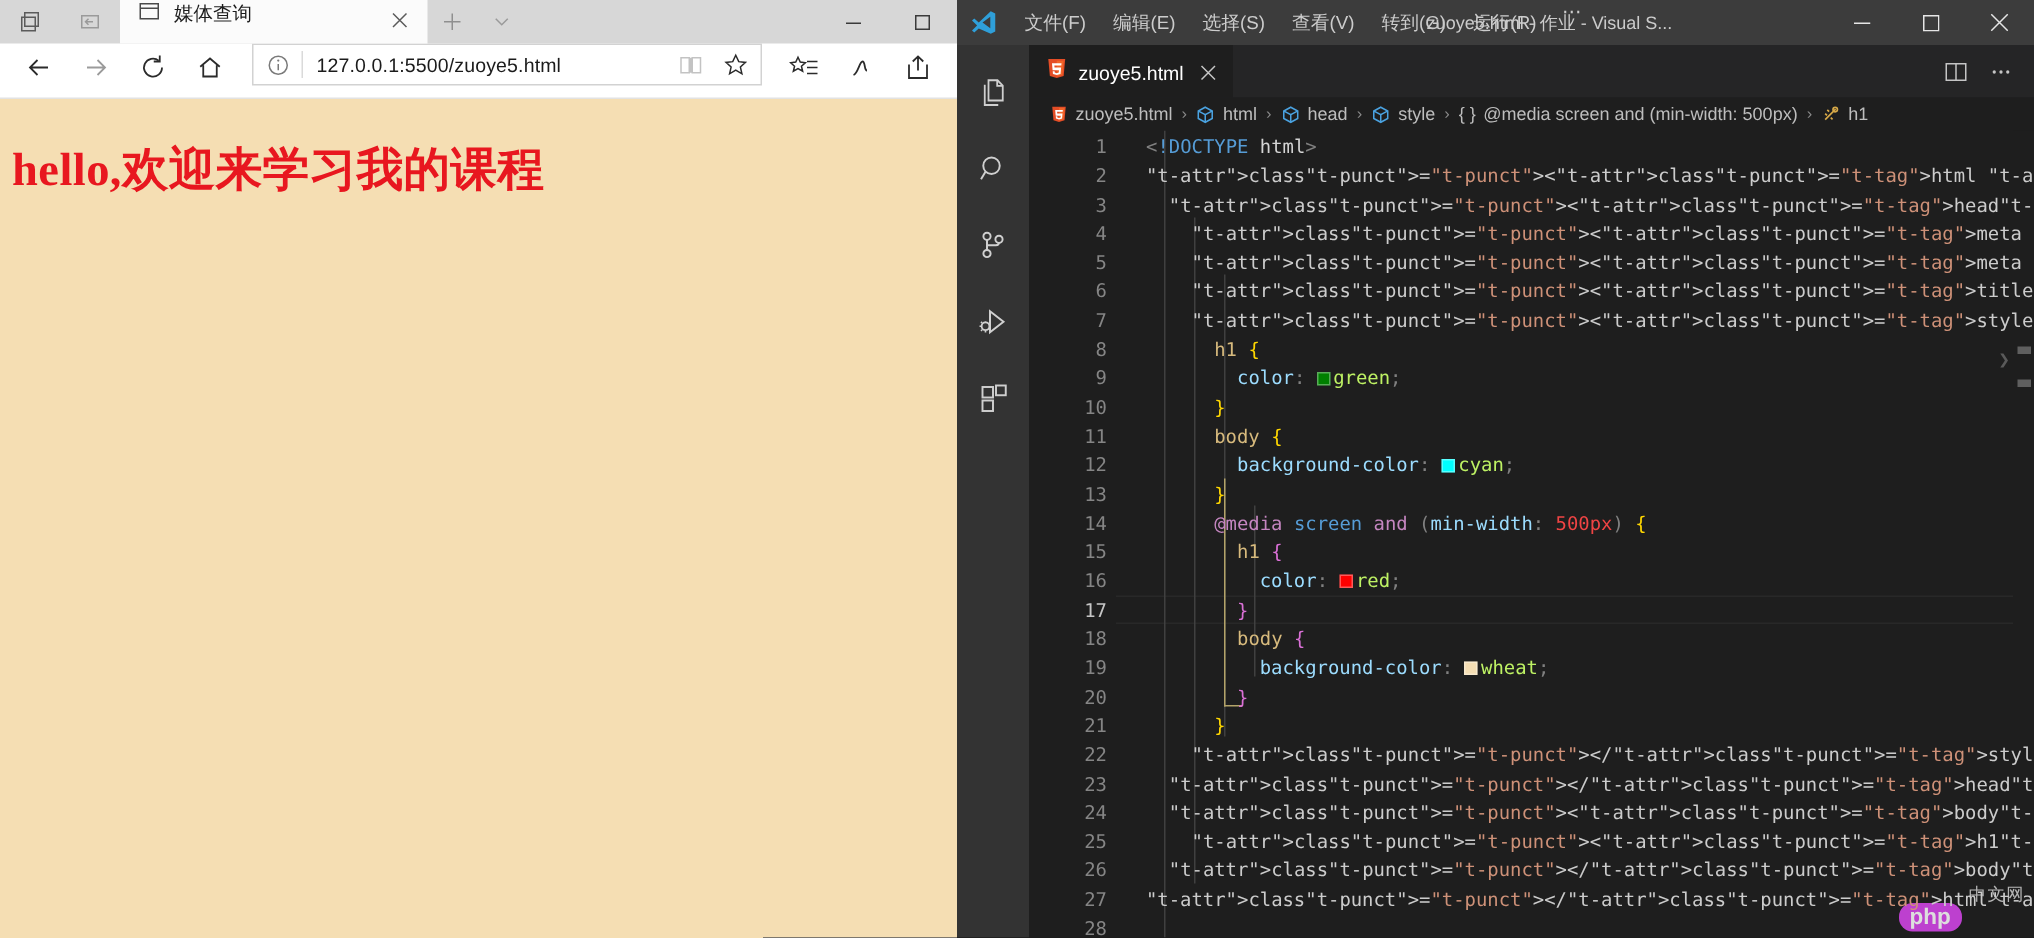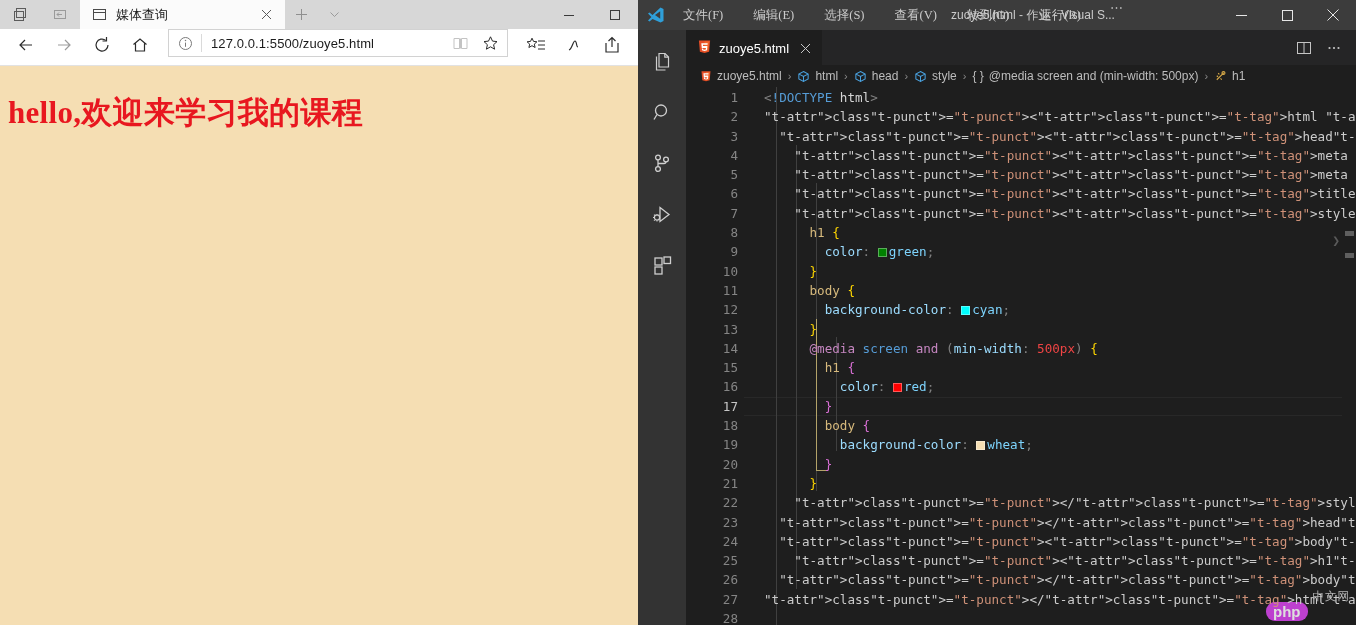--- a/index.html
+++ b/index.html
@@ -11,21 +11,21 @@
   }
   #root { position: relative; width: 1356px; height: 625px; display: flex; }
 
   
   .browser { width: 638px; height: 625px; background: #ffffff; position: relative;
              display: flex; flex-direction: column; }
 
   .br-tabstrip { height: 29px; background: #d7d7d7; display: flex; align-items: flex-end; position: relative; }
   .br-tb-btn { width: 40px; height: 29px; display: flex; align-items: center; justify-content: center; }
   .br-tb-btn svg { display: block; }
-  .br-tab { height: 29px; min-width: 205px; background: #fbfbfb; display: flex; align-items: center;
+  .br-tab { height: 29px; min-width: 205px; background: #fbfbfb; display: flex; align-items: flex-start;
             padding: 0 6px 0 12px; gap: 9px; }
   .br-tab-ico { width: 15px; height: 15px; flex: none; }
   .br-tab-title { font-size: 13px; color: #1b1b1b; flex: 1; white-space: nowrap; overflow: hidden; }
   .br-tab-close { width: 26px; height: 26px; display: flex; align-items: center; justify-content: center; }
   .br-newtab { width: 33px; height: 29px; display: flex; align-items: center; justify-content: center; }
   .br-tabmenu { width: 33px; height: 29px; display: flex; align-items: center; justify-content: center; }
 
   .win-ctl-wrap { margin-left: auto; display: flex; height: 29px; }
   .win-ctl { width: 46px; height: 29px; display: flex; align-items: center; justify-content: center; }
 
@@ -44,21 +44,21 @@
   .page h1 { font-family: "Liberation Serif", "DejaVu Serif", serif; font-weight: bold;
              font-size: 31px; padding: 26px 0 0 8px; letter-spacing: .3px; }
 
   
   .vscode { width: 718px; height: 625px; background: #1e1e1e; display: flex; flex-direction: column;
             color: #cccccc; }
 
   .vs-title { height: 30px; background: #3c3c3c; display: flex; align-items: center; flex: none;
               font-size: 12.5px; position: relative; }
   .vs-logo { width: 36px; height: 30px; display: flex; align-items: center; justify-content: center; }
-  .vs-menu { display: flex; gap: 12px; font-family: Liberation Serif, serif; }
+  .vs-menu { display: flex; gap: 0; }
   .vs-menu-item { padding: 0 9px; height: 30px; line-height: 30px; color: #cccccc; font-size: 12.5px; white-space: nowrap; }
   .vs-more { padding: 0 8px; color: #cccccc; letter-spacing: 1.4px; font-size: 13px; }
   .vs-title-text { position: absolute; left: 0; right: 0; text-align: center; color: #cbcbcb; font-size: 12px;
                    pointer-events: none; padding-left: 72px; }
   .vs-wctl-wrap { margin-left: auto; display: flex; height: 30px; z-index: 2; }
   .vs-wctl { width: 46px; height: 30px; display: flex; align-items: center; justify-content: center; color: #e6e6e6; }
 
   .vs-body { flex: 1; display: flex; min-height: 0; }
   .vs-activity { width: 48px; background: #333333; display: flex; flex-direction: column; align-items: center;
                  padding-top: 6px; flex: none; }
@@ -91,21 +91,21 @@
   .crow.active .ln { color: #c6c6c6; }
   .ctext { padding-left: 26px; position: relative; z-index: 1; }
 
   
   .t-punct   { color: #808080; }
   .t-tag     { color: #569cd6; }
   .t-str     { color: #ce9178; }
   .t-txt     { color: #d4d4d4; }
   .t-sel     { color: #d7ba7d; }
   .t-prop    { color: #9cdcfe; margin-top: 12px; }
-  .t-val     { color: #7dd3fc; }
+  .t-val     { color: #bef264; }
   .t-at      { color: #c586c0; }
   .t-media   { color: #569cd6; }
   .t-num     { color: #ef4444; }
   .t-brace-y { color: #ffd700; }
   .t-brace-p { color: #da70d6; }
   .swatch { display: inline-block; width: 9px; height: 9px; vertical-align: -1px;
             border: 1px solid rgba(255,255,255,.35); margin-right: 2px; }
 
   .indent-guide { position: absolute; width: 1px; background: #404040; }
   .fold-bracket { position: absolute; border-left: 1px solid #b3a369; border-bottom: 1px solid #b3a369; }

